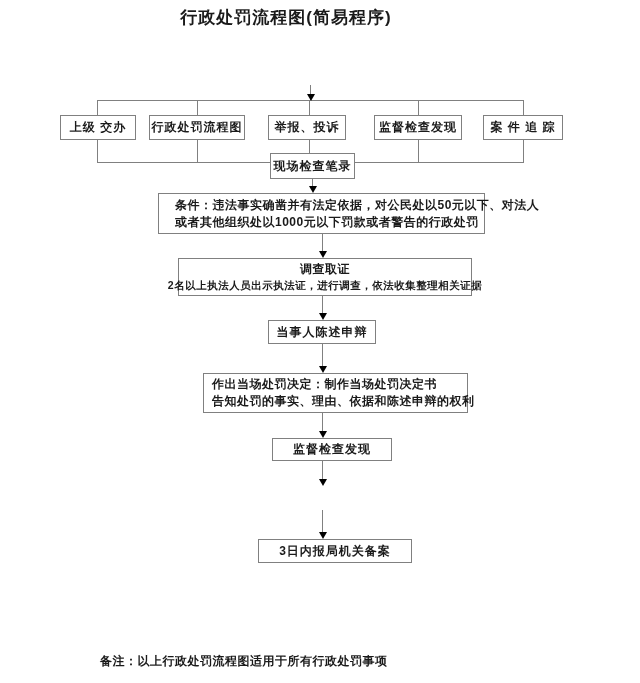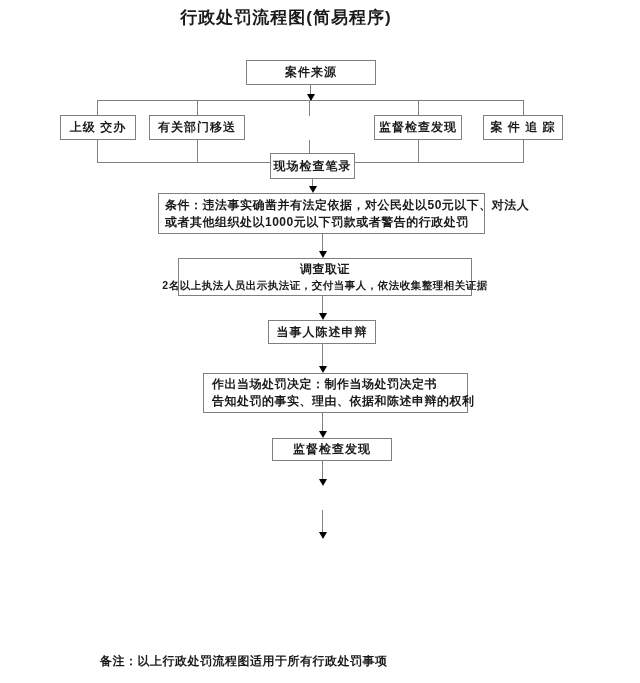--- a/index.html
+++ b/index.html
@@ -21,21 +21,21 @@
     font-size:17px;font-weight:bold;letter-spacing:1px;
   }
   .box{
     position:absolute;border:1px solid var(--box-border);background:var(--background);
     display:flex;align-items:center;justify-content:center;
     font-size:12px;font-weight:bold;box-sizing:border-box;z-index:2;
     letter-spacing:1px;white-space:nowrap;
   }
   .box.multi{
     flex-direction:column;align-items:flex-start;justify-content:center;
-    letter-spacing:0.5px;padding:2px 6px;line-height:18px;
+    letter-spacing:0.5px;padding:2px 16px;line-height:18px;
   }
   .box.multi.centered{align-items:center;}
   .box .small{font-size:10.5px;line-height:15px;}
   .box .big{line-height:17px;}
   .vline{position:absolute;width:1px;background:var(--connector);z-index:1;}
   .hline{position:absolute;height:1px;background:var(--connector);z-index:1;}
   .arrow{
     position:absolute;width:0;height:0;z-index:3;
     border-left:4px solid transparent;border-right:4px solid transparent;
     border-top:7px solid var(--arrow);
@@ -45,34 +45,34 @@
     font-size:12px;font-weight:bold;letter-spacing:0.5px;
   }
 </style>
 </head>
 <body>
 
 <div class="canvas">
 
   <div class="title">行政处罚流程图(简易程序)</div>
 
-  <div class="box" style="left:246px;top:60px;width:130px;height:25px;">案件来源</div>
 
   <div class="vline" style="left:310px;top:85px;height:15px;"></div>
   <div class="arrow" style="left:307px;top:94px;"></div>
   <div class="hline" style="left:97px;top:100px;width:427px;"></div>
 
   <div class="vline" style="left:97px;top:100px;height:16px;"></div>
   <div class="vline" style="left:197px;top:100px;height:16px;"></div>
   <div class="vline" style="left:309px;top:100px;height:16px;"></div>
   <div class="vline" style="left:418px;top:100px;height:16px;"></div>
   <div class="vline" style="left:523px;top:100px;height:16px;"></div>
 
   <div class="box" style="left:60px;top:115px;width:76px;height:25px;">上级 交办</div>
-  <div class="box" style="left:149px;top:115px;width:96px;height:25px;">有关部门移送</div>
+  <div class="box" style="left:149px;top:115px;width:96px;height:25px;">行政处罚流程图</div>
+  <div class="box" style="left:268px;top:115px;width:78px;height:25px;">举报、投诉</div>
   <div class="box" style="left:483px;top:115px;width:80px;height:25px;">案 件 追 踪</div>
   <div class="box" style="left:374px;top:115px;width:88px;height:25px;">监督检查发现</div>
 
   <div class="vline" style="left:97px;top:140px;height:22px;"></div>
   <div class="vline" style="left:197px;top:140px;height:22px;"></div>
   <div class="vline" style="left:309px;top:140px;height:13px;"></div>
   <div class="vline" style="left:418px;top:140px;height:22px;"></div>
   <div class="vline" style="left:523px;top:140px;height:22px;"></div>
   <div class="hline" style="left:97px;top:162px;width:427px;"></div>
 
@@ -84,21 +84,21 @@
   <div class="box multi" style="left:158px;top:193px;width:327px;height:41px;">
     <div class="big">条件：违法事实确凿并有法定依据，对公民处以50元以下、对法人</div>
     <div class="big">或者其他组织处以1000元以下罚款或者警告的行政处罚</div>
   </div>
 
   <div class="vline" style="left:322px;top:234px;height:18px;"></div>
   <div class="arrow" style="left:319px;top:251px;"></div>
 
   <div class="box multi centered" style="left:178px;top:258px;width:294px;height:38px;">
     <div class="big">调查取证</div>
-    <div class="small">2名以上执法人员出示执法证，交付当事人，依法收集整理相关证据</div>
+    <div class="small">2名以上执法人员出示执法证，进行调查，依法收集整理相关证据</div>
   </div>
 
   <div class="vline" style="left:322px;top:296px;height:18px;"></div>
   <div class="arrow" style="left:319px;top:313px;"></div>
 
   <div class="box" style="left:268px;top:320px;width:108px;height:24px;font-family:Liberation Serif, serif;">当事人陈述申辩</div>
 
   <div class="vline" style="left:322px;top:344px;height:23px;"></div>
   <div class="arrow" style="left:319px;top:366px;"></div>
 
@@ -112,16 +112,17 @@
 
   <div class="box" style="left:272px;top:438px;width:120px;height:23px;">监督检查发现</div>
 
   <div class="vline" style="left:322px;top:461px;height:19px;"></div>
   <div class="arrow" style="left:319px;top:479px;"></div>
 
 
   <div class="vline" style="left:322px;top:510px;height:23px;"></div>
   <div class="arrow" style="left:319px;top:532px;"></div>
 
+  <div class="box" style="left:258px;top:539px;width:154px;height:24px;">3日内报局机关备案</div>
 
   <div class="note">备注：以上行政处罚流程图适用于所有行政处罚事项</div>
 
 </div>
 
 </body></html>

